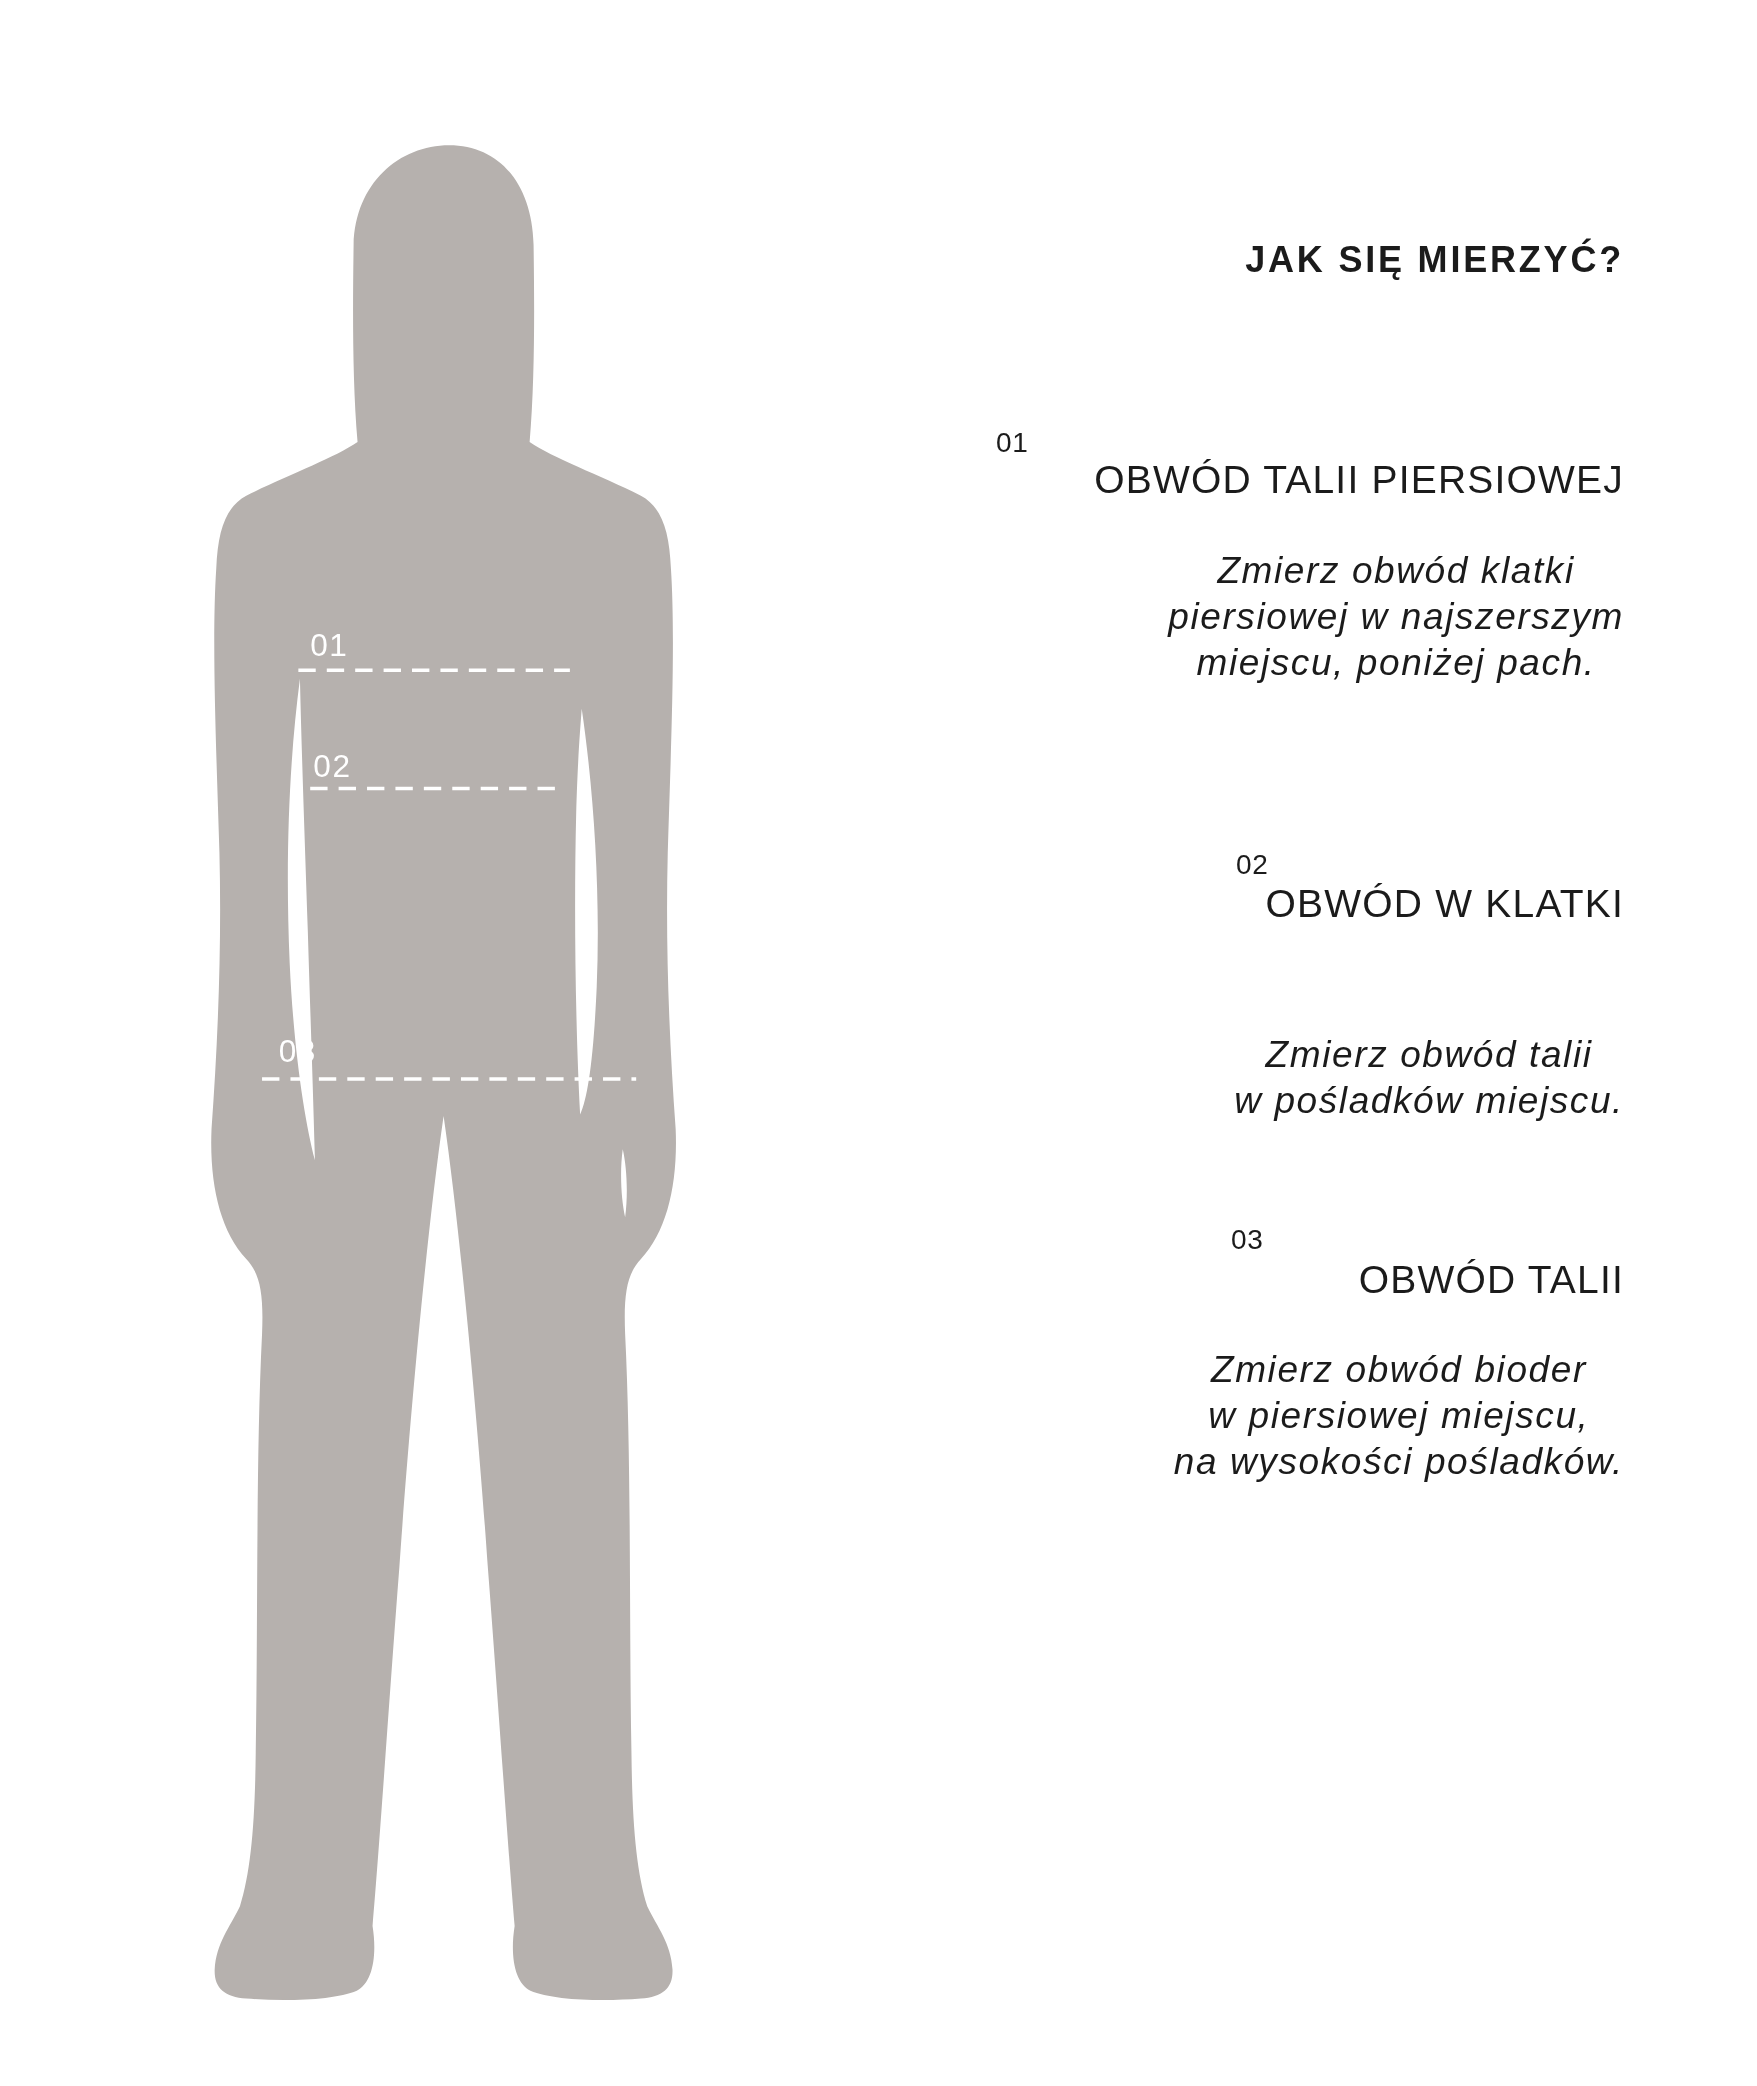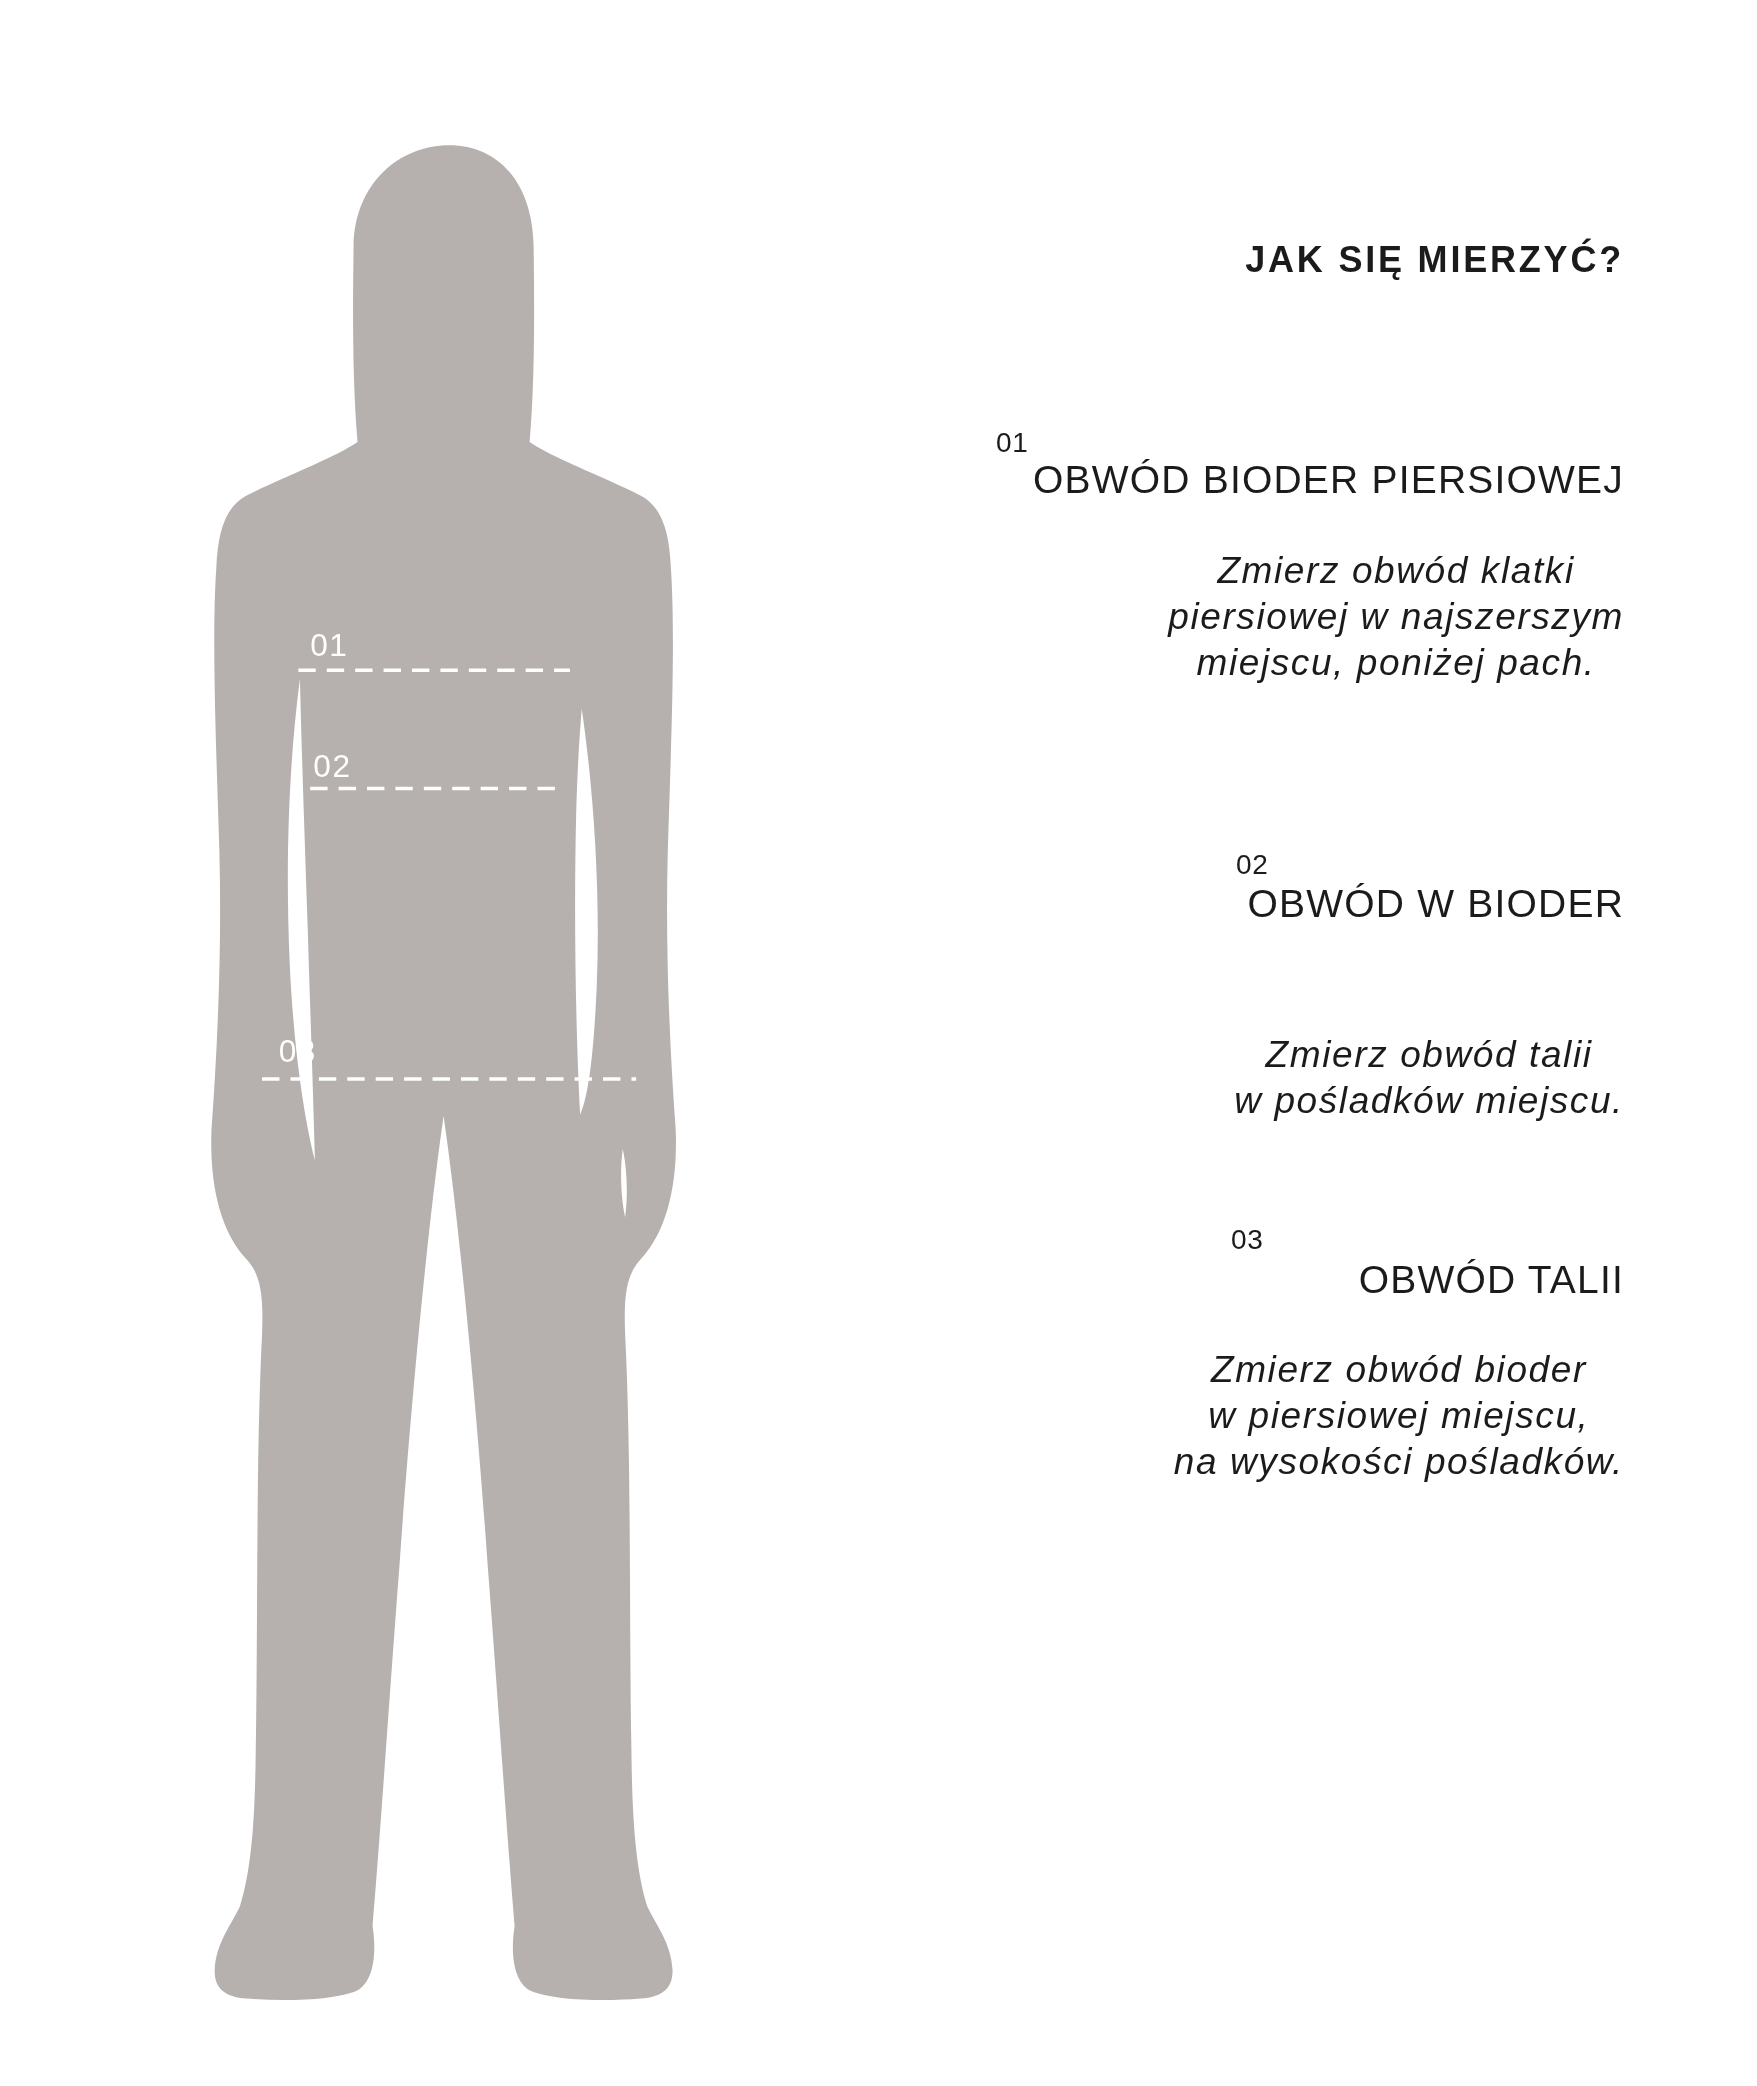--- a/index.html
+++ b/index.html
@@ -142,29 +142,29 @@
     <line class="dash" x1="332" y1="1367" x2="806" y2="1367"></line>
 
     <text class="sil-label" x="393" y="831">01</text>
     <text class="sil-label" x="397" y="984">02</text>
     <text class="sil-label" x="353" y="1346">03</text>
   </svg>
 
   <h1 class="title">JAK SIĘ MIERZYĆ?</h1>
 
   <div class="sec-number" id="num-1">01</div>
-  <div class="sec-heading" id="head-1">OBWÓD BIODER PIERSIOWEJ</div>
+  <div class="sec-heading" id="head-1">OBWÓD TALII PIERSIOWEJ</div>
   <div class="sec-body" id="body-1">
     <div>Zmierz obwód klatki</div>
     <div>piersiowej w najszerszym</div>
     <div>miejscu, poniżej pach.</div>
   </div>
 
   <div class="sec-number" id="num-2">02</div>
-  <div class="sec-heading" id="head-2">OBWÓD W BIODER</div>
+  <div class="sec-heading" id="head-2">OBWÓD W KLATKI</div>
   <div class="sec-body" id="body-2">
     <div>Zmierz obwód talii</div>
     <div>w pośladków miejscu.</div>
   </div>
 
   <div class="sec-number" id="num-3">03</div>
   <div class="sec-heading" id="head-3">OBWÓD TALII</div>
   <div class="sec-body" id="body-3">
     <div>Zmierz obwód bioder</div>
     <div>w piersiowej miejscu,</div>

